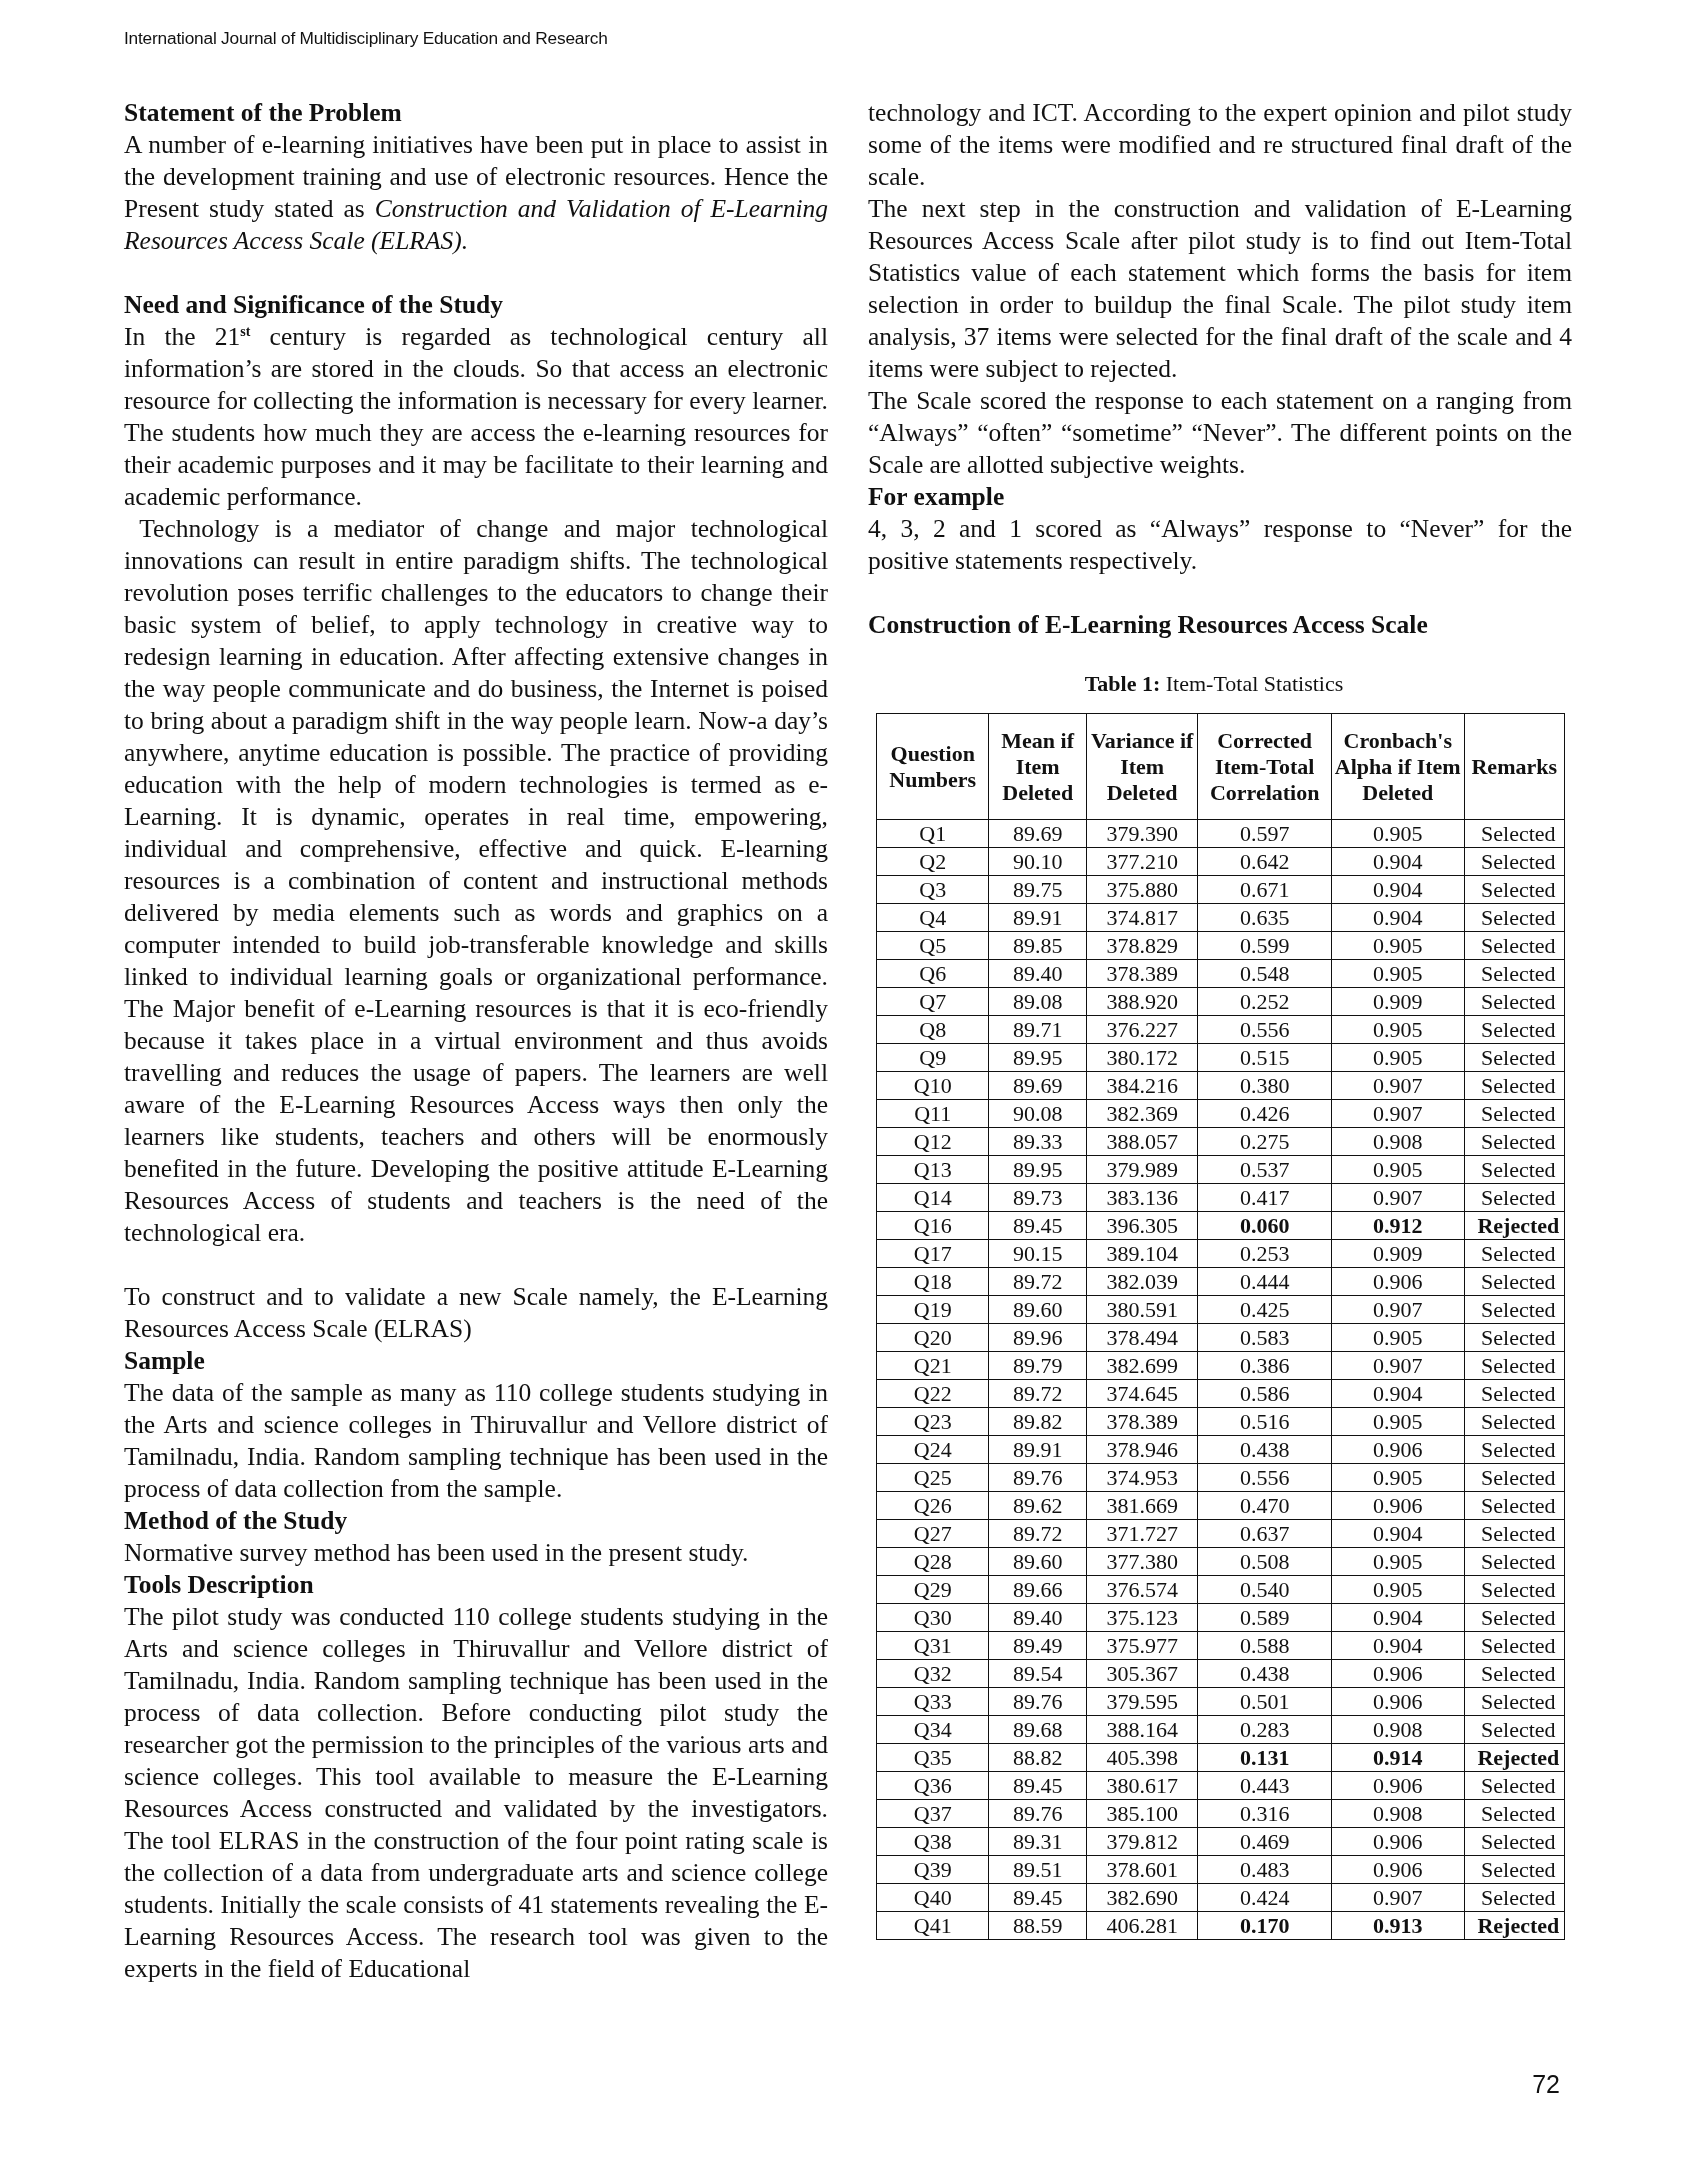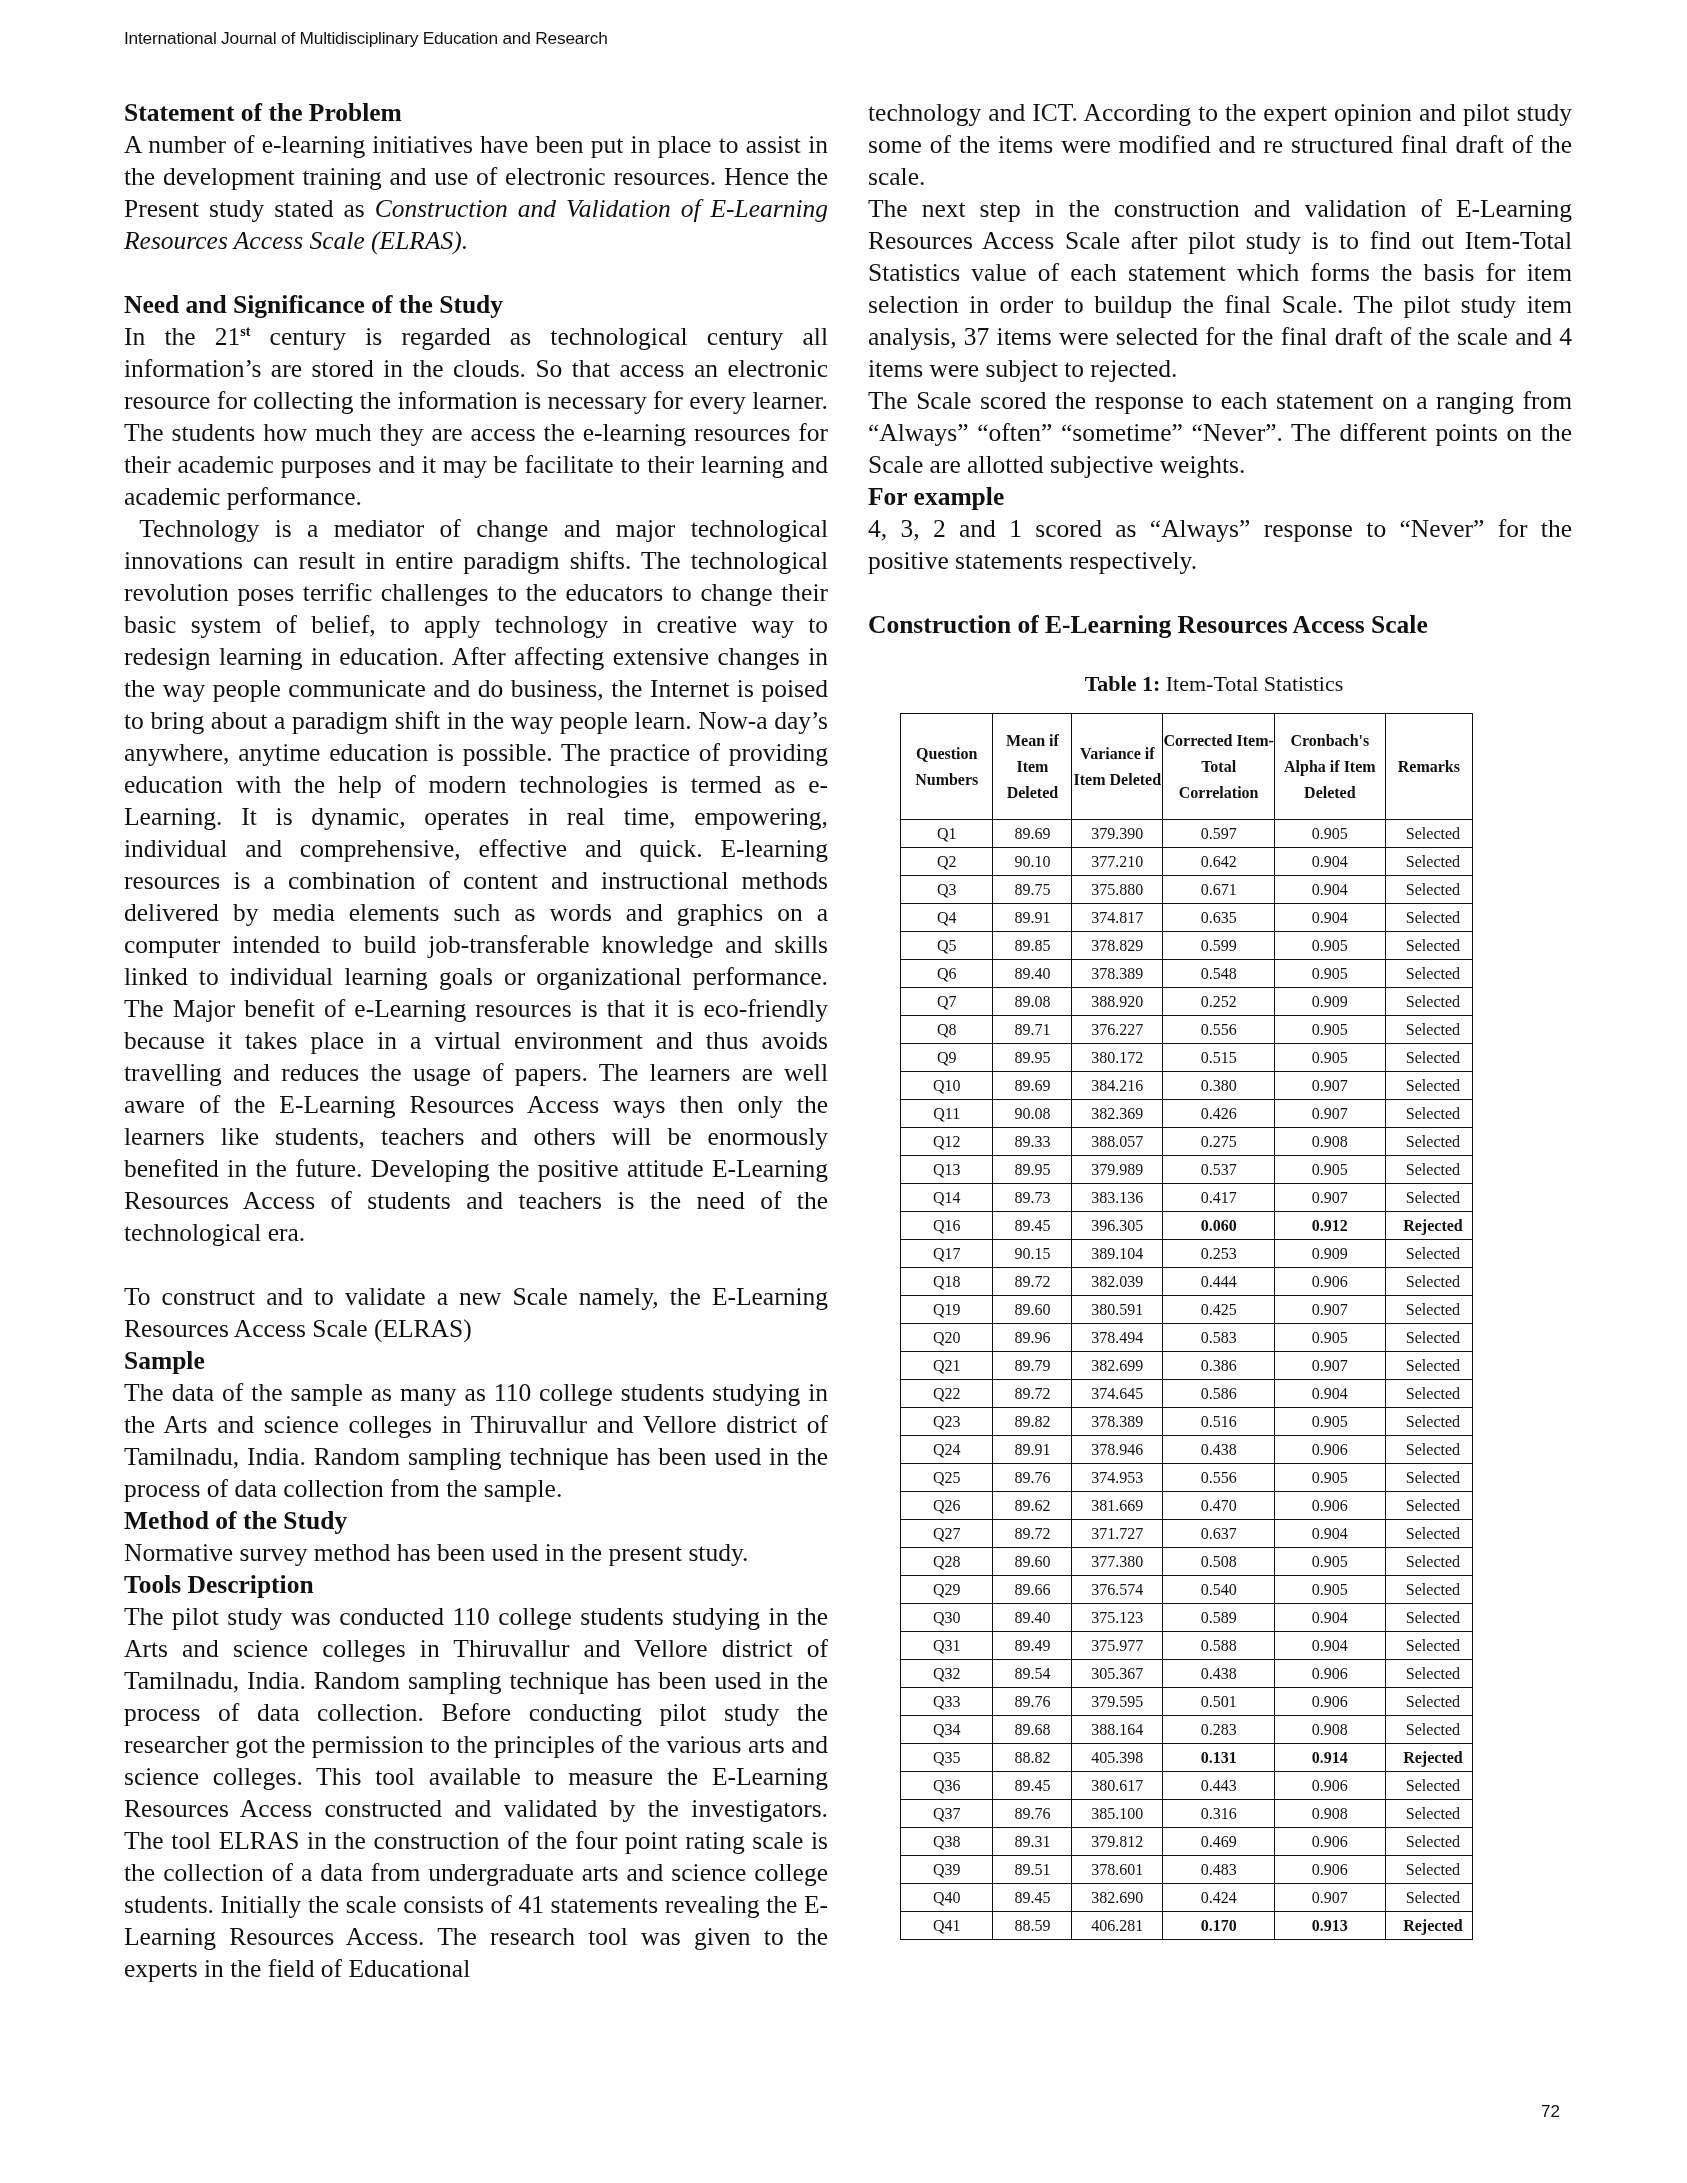--- a/index.html
+++ b/index.html
@@ -20,34 +20,34 @@
   .gap { height: 32px; }
   .col i { font-style: italic; }
   sup { font-size: 14px; line-height: 0; vertical-align: super; font-weight: bold; }
 
   .table-caption {
     position: absolute; left: 868px; width: 692px; top: 671px; text-align: center;
     font-family: "Liberation Serif", serif; font-size: 22px;
   }
   .table-caption b { font-weight: bold; }
   table.stats {
-    position: absolute; left: 900px; top: 713px; width: 573px;
+    position: absolute; left: 876px; top: 713px; width: 689px;
     border-collapse: collapse;
-    font-family: "Liberation Serif", serif; font-size: 16px;
+    font-family: "Liberation Serif", serif; font-size: 22px;
   }
   table.stats th, table.stats td {
     border: 1.6px solid #111; text-align: center; padding: 0; 
   }
   table.stats th { font-weight: bold; line-height: 26px; height: 105px; }
   table.stats td { height: 27px; line-height: 25.5px; }
   table.stats td.rem { text-align: center; padding-left: 8.2px; }
   table.stats tr.rejected td.bold { font-weight: bold; }
   .page-number {
     position: absolute; right: 127px; top: 2070px;
-    font-family: "Liberation Sans", sans-serif; font-size: 17px; margin-top: 32px;
+    font-family: "Liberation Sans", sans-serif; font-size: 25px;
   }
 </style>
 </head>
 <body>
 
 <div class="running-head">International Journal of Multidisciplinary Education and Research</div>
 
 <div class="col col-left">
   <h2>Statement of the Problem</h2>
   <p><span>A number of e-learning initiatives have been put in place to assist in the development training and use of electronic resources. Hence the Present study stated as </span><i>Construction and Validation of E-Learning Resources Access Scale (ELRAS).</i></p>

